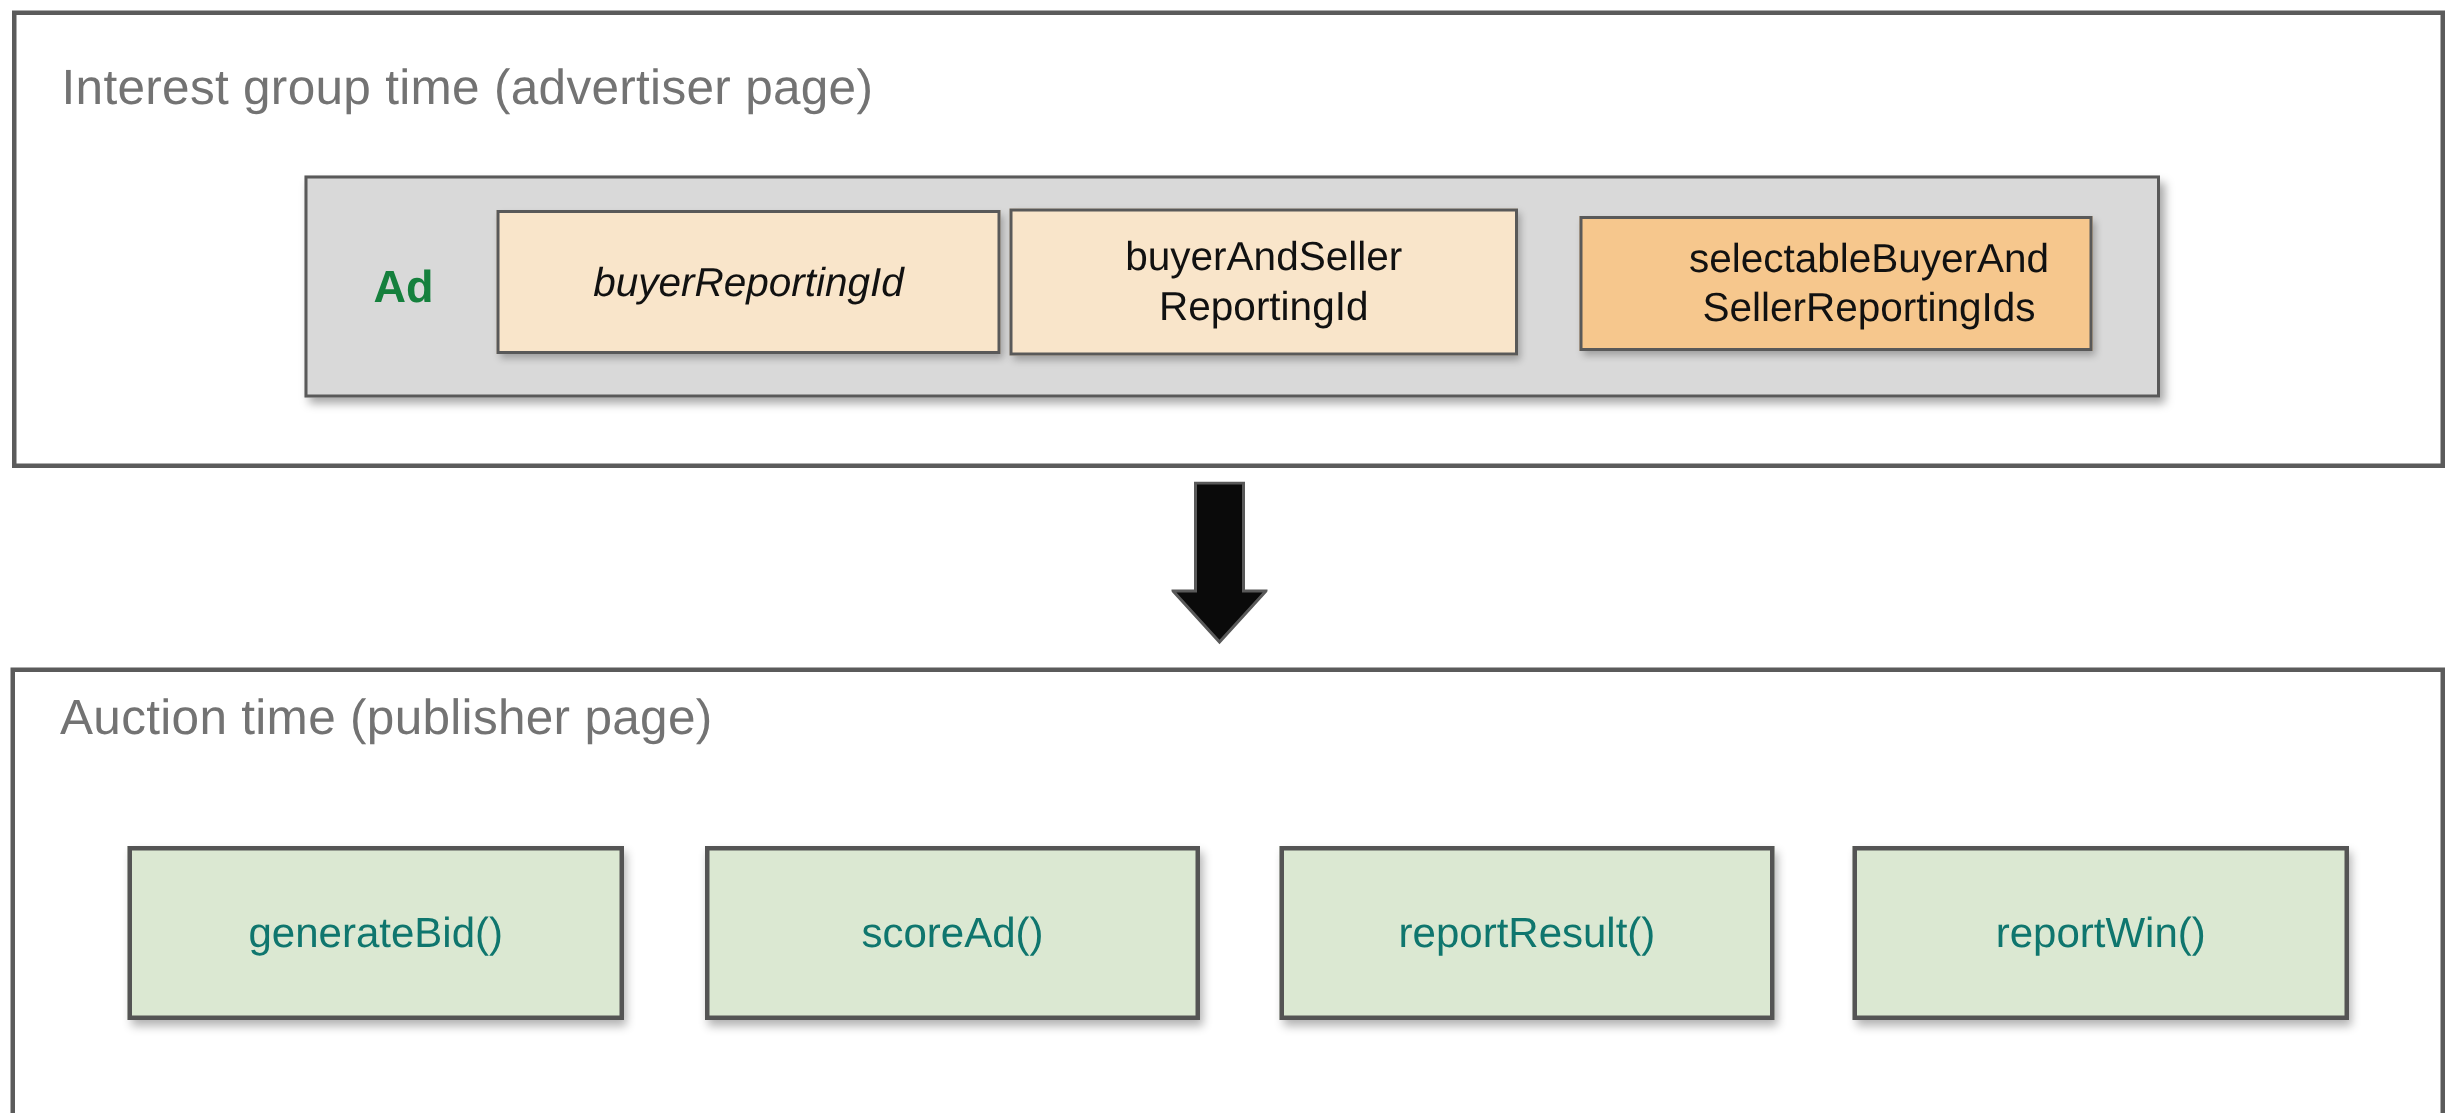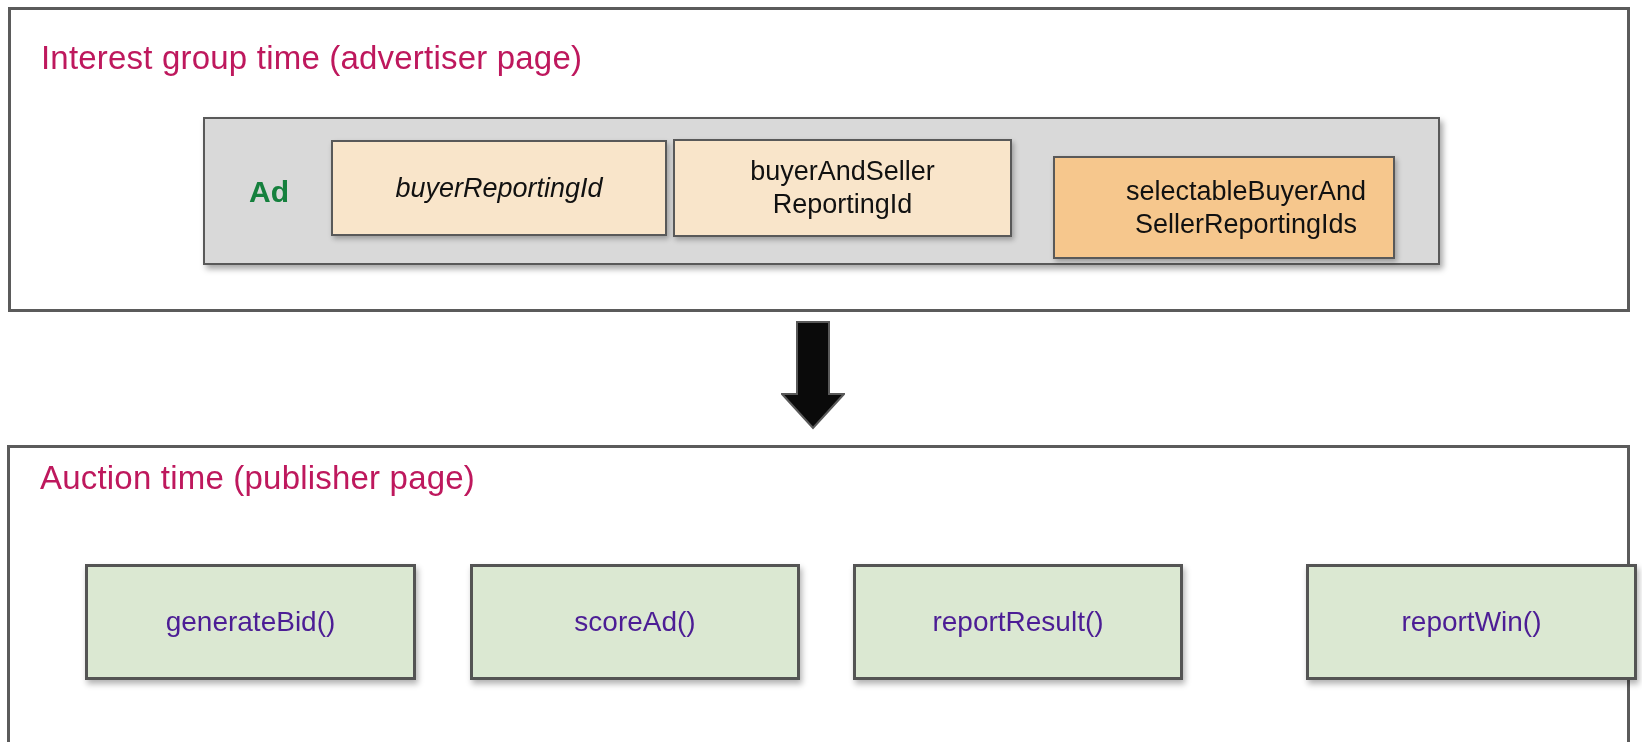--- a/index.html
+++ b/index.html
@@ -28,21 +28,21 @@
   }
   .panel-bottom {
     left: 7px; top: 445px;
     width: 1623px; height: 364px;
   }
   .panel-title {
     position: absolute;
     left: 30px; top: 29px;
     font-size: 33px;
     letter-spacing: 0.2px;
-    color: #be185d;
+    color: #737373;
     white-space: nowrap;
   }
   .panel-bottom .panel-title { top: 11px; }
 
   .ad-container {
     position: absolute;
     left: 192px; top: 107px;
     width: 1237px; height: 148px;
     background: #d9d9d9;
     border: 2px solid #595959;
@@ -69,47 +69,47 @@
     font-size: 27px;
     line-height: 33px;
     color: #111111;
     white-space: pre-line;
     box-shadow: 2px 3px 5px rgba(0,0,0,0.28);
   }
   .peach { background: #f9e5ca; }
   .orange { background: #f6c78d; }
   .id-box-1 { left: 126px; top: 21px; width: 336px; height: 96px; font-style: italic; }
   .id-box-2 { left: 468px; top: 20px; width: 339px; height: 98px; }
-  .id-box-3 { left: 848px; top: 37px; width: 342px; height: 103px; padding-left: 44px; }
+  .id-box-3 { left: 848px; top: 25px; width: 342px; height: 90px; padding-left: 44px; }
 
   .arrow-svg {
     position: absolute;
     left: 781px; top: 321px;
     width: 64px; height: 110px;
   }
 
   .fn-box {
     position: absolute;
     top: 116px;
     height: 116px;
     background: #dbe8d2;
     border: 3px solid #545454;
     box-sizing: border-box;
     display: flex;
     align-items: center;
     justify-content: center;
     text-align: center;
     font-size: 28px;
-    color: #4c1d95;
+    color: #0f766e;
     box-shadow: 2px 4px 6px rgba(0,0,0,0.30);
   }
   .fn-box-1 { left: 75px;   width: 331px; }
   .fn-box-2 { left: 460px;  width: 330px; }
   .fn-box-3 { left: 843px;  width: 330px; }
-  .fn-box-4 { left: 1296px; width: 331px; }
+  .fn-box-4 { left: 1225px; width: 331px; }
 </style>
 </head>
 <body>
 
 <div class="canvas">
 
   <section class="panel panel-top">
     <div class="panel-title">Interest group time (advertiser page)</div>
 
     <div class="ad-container">

